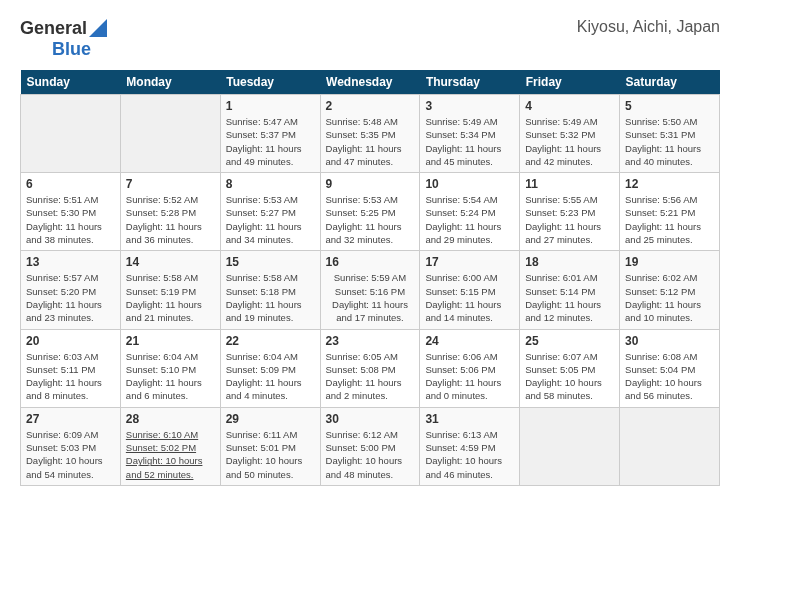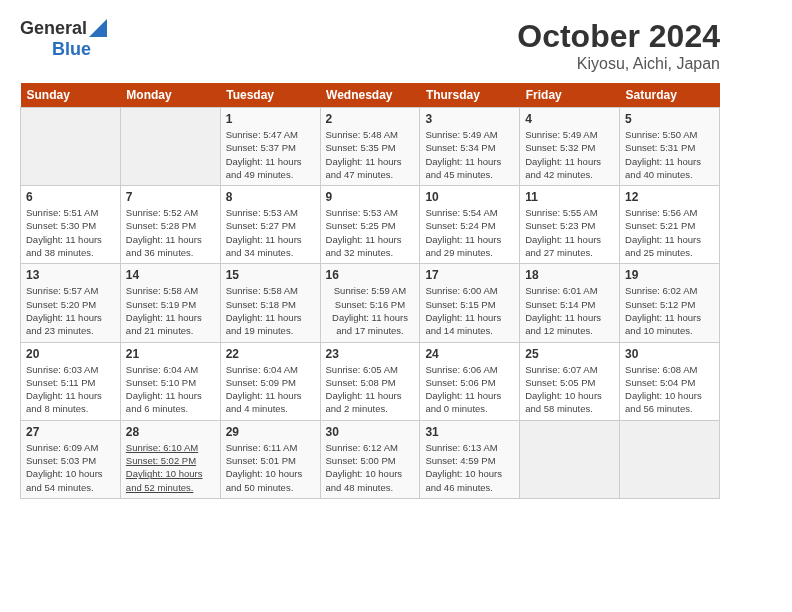--- a/index.html
+++ b/index.html
@@ -52,21 +52,21 @@
       font-size: 16px;
       font-weight: normal;
       color: #555;
     }
     table {
       width: 100%;
       border-collapse: collapse;
       font-size: 10.5px;
     }
     thead tr th {
-      background-color: #c2410c;
+      background-color: #0c4a6e;
       color: #fff;
       padding: 5px 6px;
       text-align: left;
       font-size: 12px;
       font-weight: bold;
     }
     tbody tr td {
       border: 1px solid #ccc;
       padding: 4px 5px;
       vertical-align: top;
@@ -105,21 +105,20 @@
         <span class="logo-general">General</span>
         <svg width="18" height="18" viewBox="0 0 18 18" style="margin-left:2px;margin-top:-2px;">
           <polygon points="0,18 18,0 18,18" fill="#2a6fbd"></polygon>
         </svg>
       </div>
       <div>
         <span class="logo-blue">Blue</span>
       </div>
     </div>
     <div class="title-block">
-      <h1>October 2024</h1>
       <h2>Kiyosu, Aichi, Japan</h2>
     </div>
   </div>
 
   <table>
     <thead>
       <tr>
       <th>Sunday</th>
           <th>Monday</th>
           <th>Tuesday</th>

